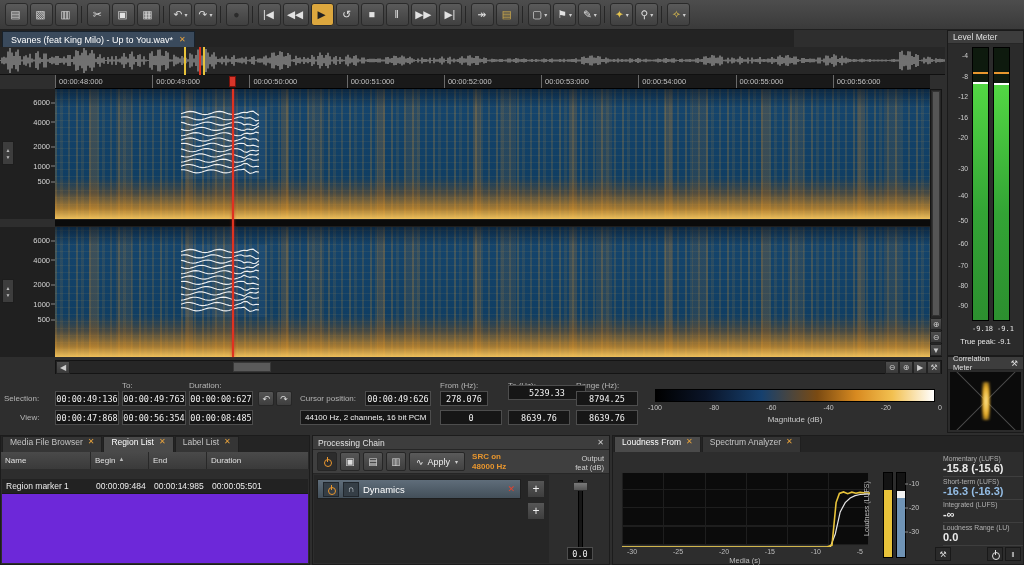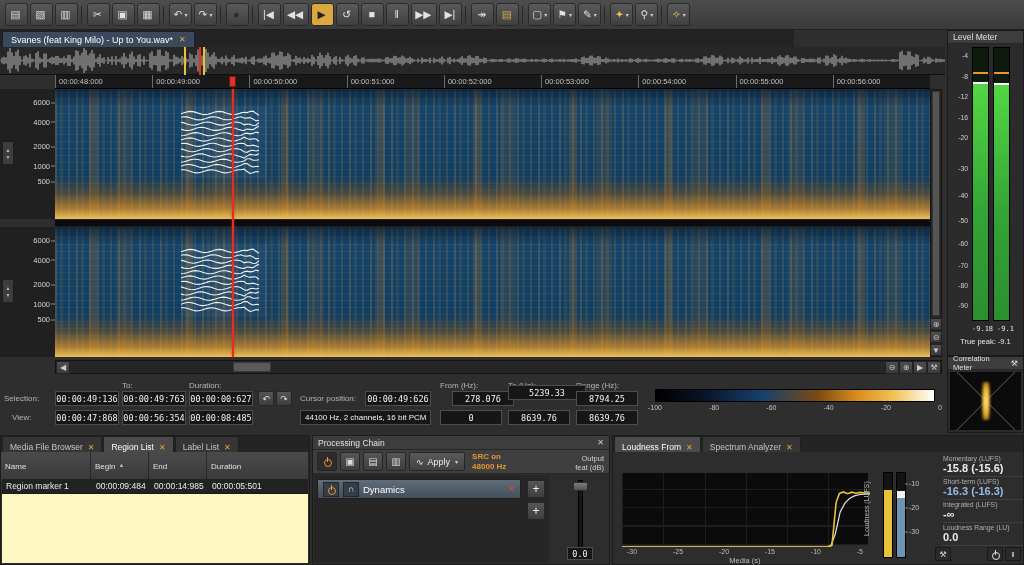--- a/index.html
+++ b/index.html
@@ -60,24 +60,24 @@
 .ilabel{position:absolute;font-size:8px;color:#b5b5b5;white-space:nowrap}
 .tfield{position:absolute;height:15px;background:#161616;border:1px solid #4d4d4d;color:#f2f2f2;font-size:8.5px;font-family:"DejaVu Sans Mono",monospace;display:flex;align-items:center;justify-content:center;white-space:nowrap}
 .mini{position:absolute;width:16px;height:15px;background:linear-gradient(#555,#3e3e3e);border:1px solid #262626;color:#ddd;font-size:9px;display:flex;align-items:center;justify-content:center;border-radius:2px}
 #magbar{position:absolute;left:655px;top:389px;width:280px;height:13px;border:1px solid #000;background:linear-gradient(90deg,#000 0%,#0a1428 18%,#16406e 38%,#7a4a12 58%,#d88a20 72%,#f2c050 85%,#fff 100%)}
 #magticks{position:absolute;left:648px;top:404px;width:294px;display:flex;justify-content:space-between;font-size:7px;color:#c5c5c5}
 #maglabel{position:absolute;left:655px;top:415px;width:280px;text-align:center;font-size:8px;color:#c9c9c9}
 
 
 .panel{position:absolute;top:435px;height:130px;background:#2d2d2d;border:1px solid #1c1c1c}
 .ptabs{height:16px;background:#242424;display:flex;gap:1px;padding-left:1px}
-.ptab{height:16px;display:flex;align-items:flex-end;gap:5px;padding:0 7px;font-size:8.5px;background:#353535;border:1px solid #1f1f1f;border-bottom:none;color:#c4c4c4;white-space:nowrap}
+.ptab{height:16px;display:flex;align-items:flex-start;gap:5px;padding:0 7px;font-size:8.5px;background:#353535;border:1px solid #1f1f1f;border-bottom:none;color:#c4c4c4;white-space:nowrap}
 .ptab.active{background:#4a4a4a;color:#fff}
 .phead{height:14px;background:#3d3d3d;border-bottom:1px solid #262626;display:flex;align-items:center;justify-content:space-between;padding:0 5px;font-size:8.5px;color:#e0e0e0}
-.th{font-size:8px;color:#e0e0e0;background:linear-gradient(#4a4a4a,#3a3a3a);border-right:1px solid #282828;padding:10px 4px;display:flex;gap:3px;}
+.th{font-size:8px;color:#e0e0e0;background:linear-gradient(#4a4a4a,#3a3a3a);border-right:1px solid #282828;padding:4px 4px;display:flex;gap:3px;}
 .td{font-size:8.5px;color:#ececec;padding:2px 4px;white-space:nowrap;overflow:hidden}
 .tblrow{display:flex;background:#222;border-bottom:1px solid #1a1a1a}
 .sorticon{font-size:6px;color:#bbb}
 
 
 #ptool{height:24px;background:#3f3f3f;display:flex;align-items:center;gap:3px;padding:0 4px;border-bottom:1px solid #262626}
 .pbtn{width:20px;height:19px;background:linear-gradient(#565656,#3e3e3e);border:1px solid #262626;border-radius:2px;color:#ddd;font-size:10px;display:flex;align-items:center;justify-content:center}
 .pbtn.pressed{background:#2c2c2c}
 .applybtn{display:flex;align-items:center;gap:4px;height:19px;padding:0 6px;background:linear-gradient(#5a5a5a,#424242);border:1px solid #262626;border-radius:2px;font-size:9px;color:#eee}
 .src{font-size:8px;font-weight:bold;color:#e8962e;line-height:1.2;margin-left:4px;white-space:nowrap}
@@ -381,55 +381,56 @@
       </div>
     <div class="sbtn">
         <span>⚒</span>
       </div>
   </div>
 
   <div class="ilabel" style="left:55px;top:389px">From:</div>
   <div class="ilabel" style="left:122px;top:381px">To:</div>
   <div class="ilabel" style="left:189px;top:381px">Duration:</div>
   <div class="ilabel" style="left:4px;top:394px">Selection:</div>
-  <div class="ilabel" style="left:12px;top:413px">View:</div>
+  <div class="ilabel" style="left:20px;top:413px">View:</div>
 
   <div class="tfield" style="left:55px;top:391px;width:64px">00:00:49:136</div>
   <div class="tfield" style="left:122px;top:391px;width:64px">00:00:49:763</div>
   <div class="tfield" style="left:189px;top:391px;width:64px">00:00:00:627</div>
   <div class="mini" style="left:258px;top:391px">↶</div>
   <div class="mini" style="left:276px;top:391px">↷</div>
 
   <div class="tfield" style="left:55px;top:410px;width:64px">00:00:47:868</div>
   <div class="tfield" style="left:122px;top:410px;width:64px">00:00:56:354</div>
   <div class="tfield" style="left:189px;top:410px;width:64px">00:00:08:485</div>
 
   <div class="ilabel" style="left:300px;top:394px">Cursor position:</div>
   <div class="tfield" style="left:365px;top:391px;width:66px">00:00:49:626</div>
   <div class="tfield" style="left:300px;top:410px;width:131px;justify-content:flex-start;padding-left:4px;font-family:'Liberation Sans','DejaVu Sans',sans-serif;font-size:8px">44100 Hz, 2 channels, 16 bit PCM</div>
 
   <div class="ilabel" style="left:440px;top:381px">From (Hz):</div>
   <div class="ilabel" style="left:508px;top:381px">To (Hz):</div>
   <div class="ilabel" style="left:576px;top:381px">Range (Hz):</div>
-  <div class="tfield" style="left:452px;top:391px;width:62px">278.076</div>
+  <div class="tfield" style="left:440px;top:391px;width:48px">278.076</div>
   <div class="tfield" style="left:508px;top:385px;width:78px">5239.33</div>
   <div class="tfield" style="left:576px;top:391px;width:62px">8794.25</div>
   <div class="tfield" style="left:440px;top:410px;width:62px">0</div>
   <div class="tfield" style="left:508px;top:410px;width:62px">8639.76</div>
   <div class="tfield" style="left:576px;top:410px;width:62px">8639.76</div>
 
   <div id="magbar"></div>
   <div id="magticks">
       <span>-100</span>
       <span>-80</span>
       <span>-60</span>
       <span>-40</span>
       <span>-20</span>
       <span>0</span>
     </div>
+  <div id="maglabel">Magnitude (dB)</div>
 
   <div class="panel" style="left:0;width:310px">
     <div class="ptabs">
       <div class="ptab">
           <span>Media File Browser</span>
           <span class="tclose">✕</span>
         </div>
       <div class="ptab active">
           <span>Region List</span>
           <span class="tclose">✕</span>
@@ -447,21 +448,21 @@
           <span>Begin</span>
           <span class="sorticon">▲</span>
         </div>
       <div class="th" style="width:58px">
           <span>End</span>
         </div>
       <div class="th" style="flex:1">
           <span>Duration</span>
         </div>
     </div>
-    <div style="background:#fef9c3;position:absolute;left:1px;right:1px;top:43px;bottom:1px">
+    <div style="background:#6d28d9;position:absolute;left:1px;right:1px;top:43px;bottom:1px">
 
         <div class="tblrow">
           <div class="td" style="width:90px">Region marker 1</div>
           <div class="td" style="width:58px">00:00:09:484</div>
           <div class="td" style="width:58px">00:00:14:985</div>
           <div class="td" style="flex:1">00:00:05:501</div>
         </div>
       </div>
   </div>
 

